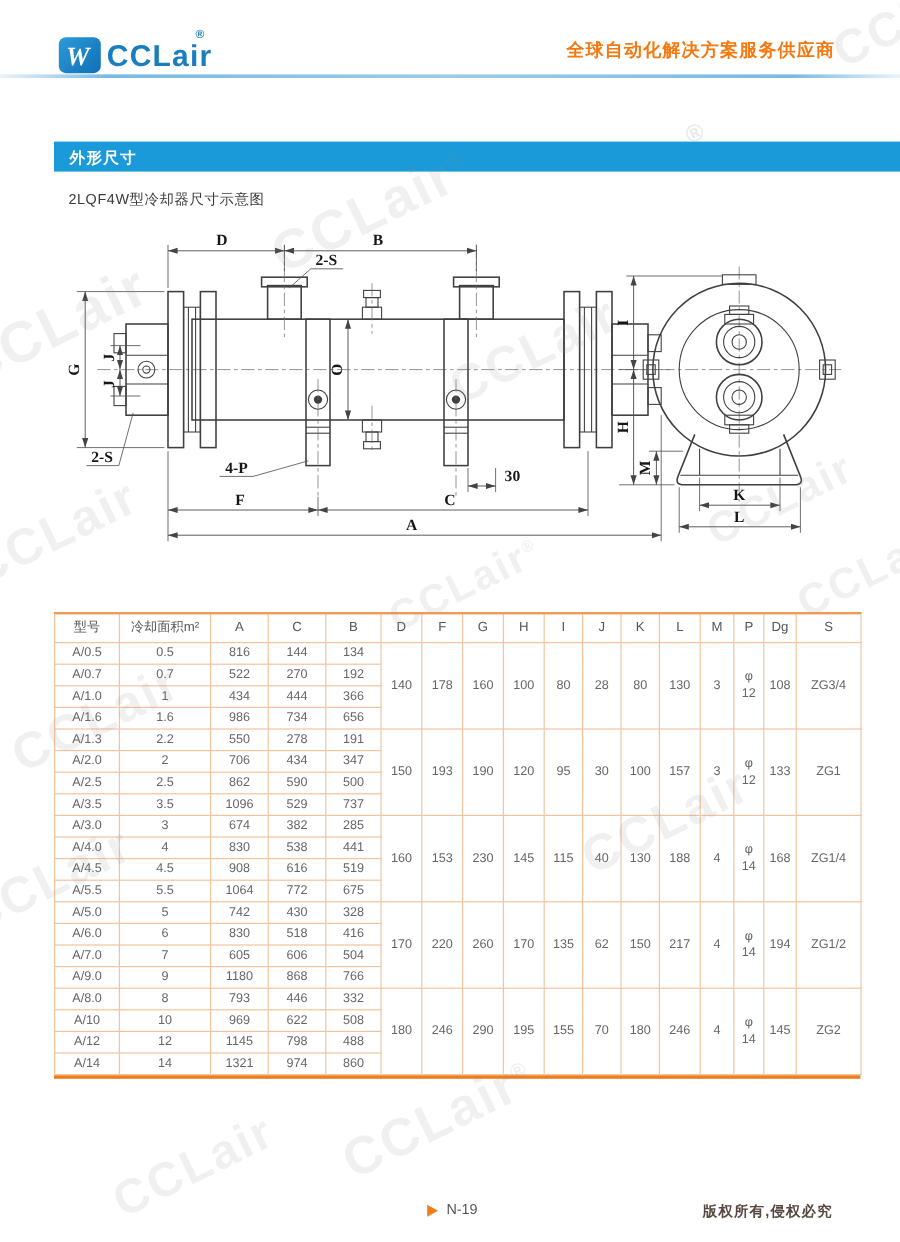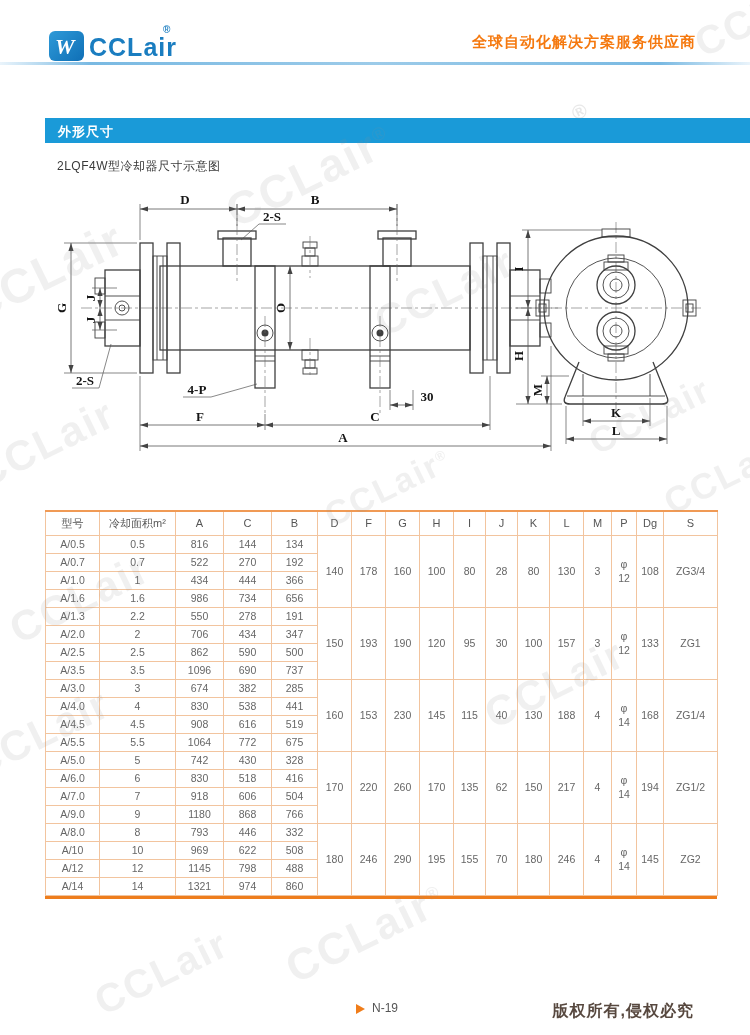--- a/index.html
+++ b/index.html
@@ -31,21 +31,21 @@
   table.spec{border-collapse:collapse;table-layout:fixed;width:672px;border-top:2px solid #f09a55;padding-left:24px;}
   table.spec th,table.spec td{border:1px solid #f2c49e;text-align:center;padding:0;
         font-size:10.5px;color:#666;line-height:1.25;overflow:hidden;}
   table.spec th{height:23px;font-weight:normal;font-size:11px;color:#555;}
   table.spec td{height:17px;}
   td.pcell{white-space:pre-line;line-height:1.15;}
   
   .footer-tri{position:absolute;left:356px;top:1004px;width:0;height:0;
               border-left:9px solid #f07d1a;border-top:5px solid transparent;border-bottom:5px solid transparent;}
   .footer-page{position:absolute;left:372px;top:1001px;font-size:12px;color:#555;}
-  .footer-copy{position:absolute;right:56px;top:1001px;font-size:16px;font-weight:bold;color:#57483f;letter-spacing:1px;}
+  .footer-copy{position:absolute;right:56px;top:1001px;font-size:12px;font-weight:bold;color:#57483f;letter-spacing:1px;}
   
   .wm{position:absolute;font-weight:bold;color:#8f8f8f;opacity:0.13;transform:rotate(-26deg);
       letter-spacing:2px;white-space:nowrap;z-index:5;pointer-events:none;}
   .wm sup{font-size:40%;}
 </style>
 </head>
 <body>
 
 <div class="page">
 
@@ -344,21 +344,21 @@
             <td>A/2.5</td>
             <td>2.5</td>
             <td>862</td>
             <td>590</td>
             <td>500</td>
           </tr>
           <tr>
             <td>A/3.5</td>
             <td>3.5</td>
             <td>1096</td>
-            <td>690</td>
+            <td>529</td>
             <td>737</td>
           </tr>
           <tr>
             <td>A/3.0</td>
             <td>3</td>
             <td>674</td>
             <td>382</td>
             <td>285</td>
             <td rowspan="4">160</td>
             <td rowspan="4">153</td>
@@ -418,21 +418,21 @@
           <tr>
             <td>A/6.0</td>
             <td>6</td>
             <td>830</td>
             <td>518</td>
             <td>416</td>
           </tr>
           <tr>
             <td>A/7.0</td>
             <td>7</td>
-            <td>918</td>
+            <td>605</td>
             <td>606</td>
             <td>504</td>
           </tr>
           <tr>
             <td>A/9.0</td>
             <td>9</td>
             <td>1180</td>
             <td>868</td>
             <td>766</td>
           </tr>

